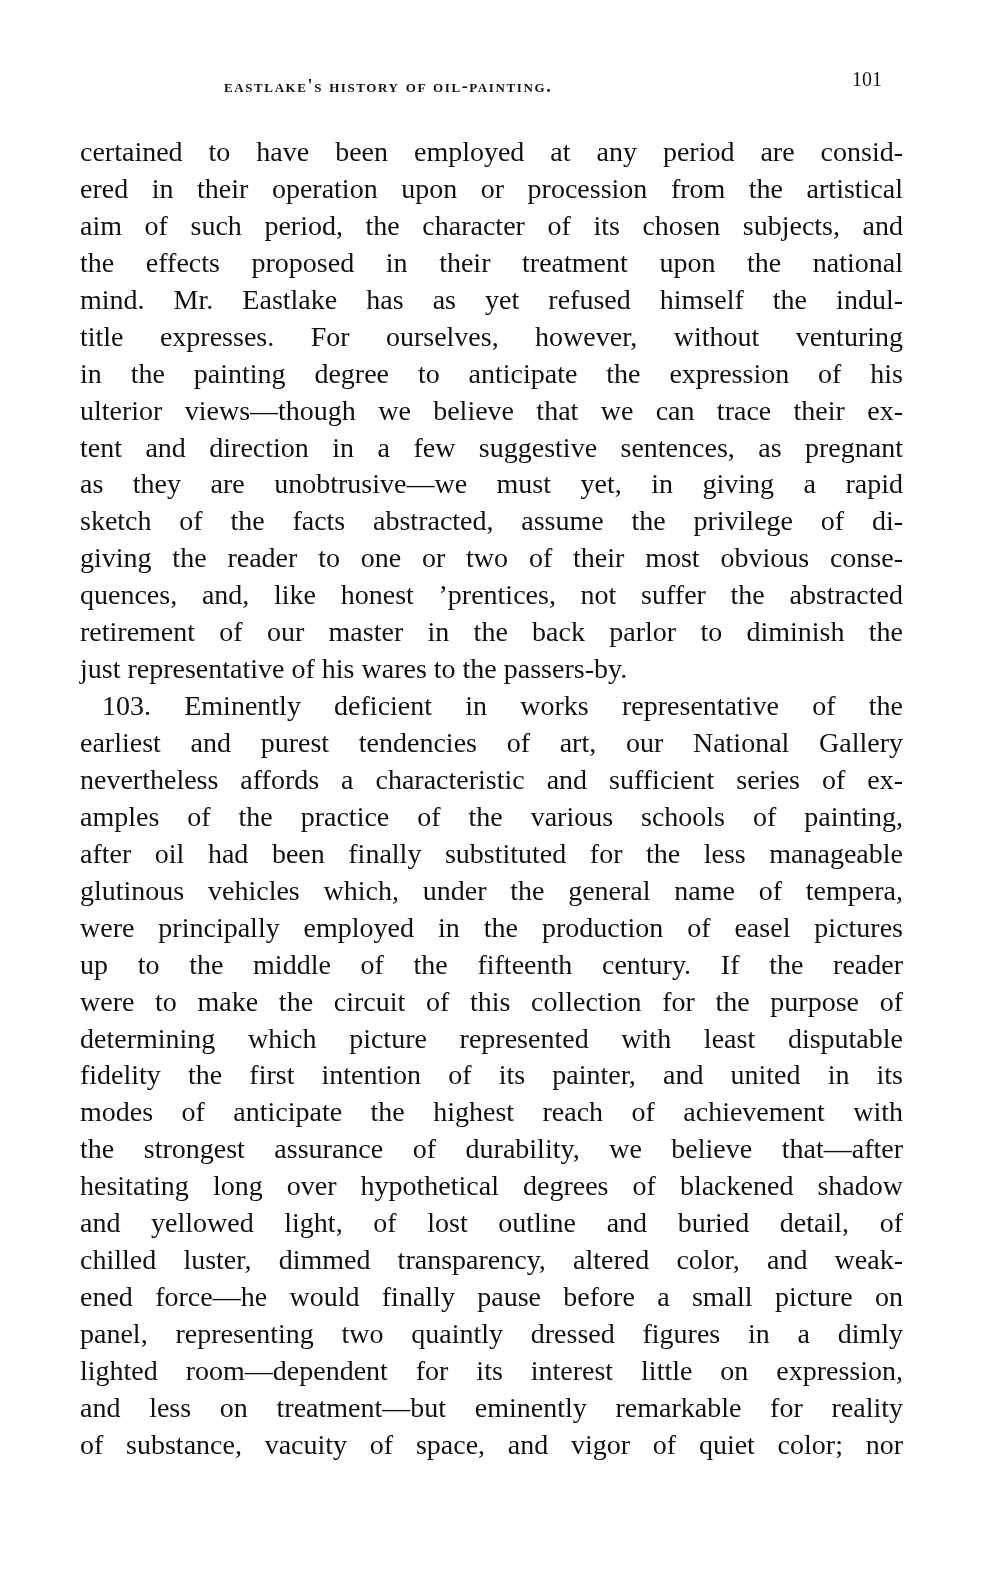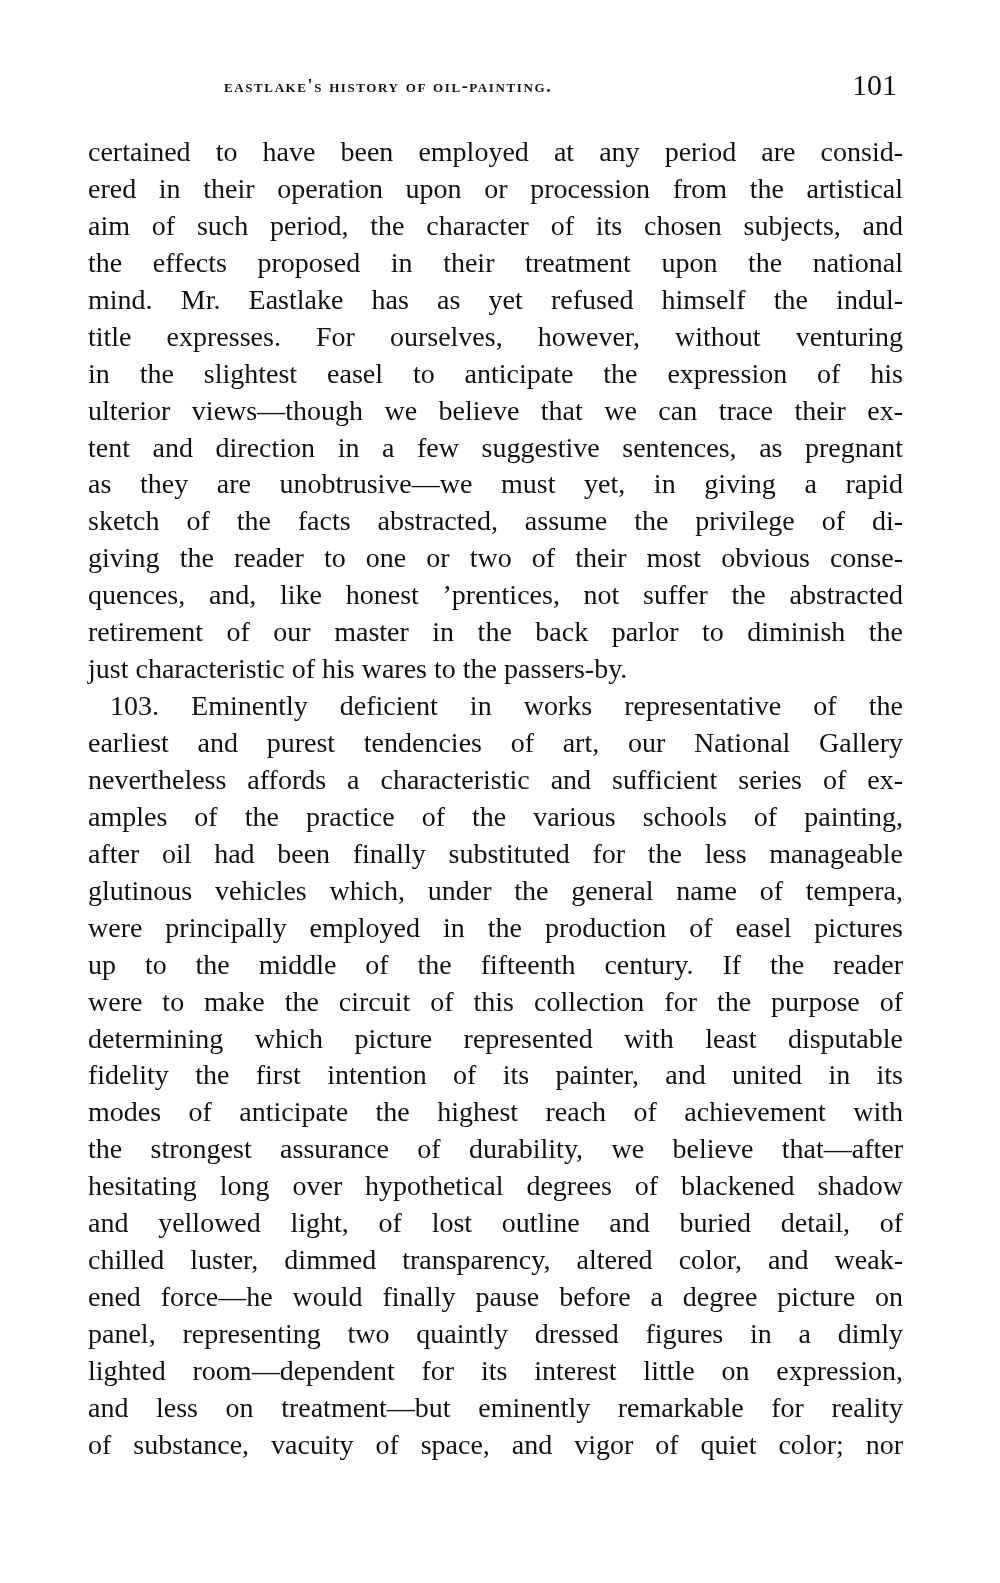--- a/index.html
+++ b/index.html
@@ -37,38 +37,37 @@
       letter-spacing: 1.6px;
       font-variant: small-caps;
       text-transform: lowercase;
       font-weight: bold;
       white-space: nowrap;
     }
     .page-number {
       position: absolute;
       left: 852px;
       top: 4px;
-      font-size: 30px;
+      font-size: 20px;
       white-space: nowrap;
     }
     .body-text {
       position: absolute;
       left: 80px;
       top: 134px;
       width: 823px;
     }
     .line {
       display: block;
       height: 36.95px;
       line-height: 36.95px;
       font-size: 28px;
       white-space: nowrap;
       text-align: justify;
       text-align-last: justify;
-      margin-left: 8px;
     }
     .line.last {
       text-align-last: left;
     }
     .line.indent {
       padding-left: 22px;
     }
     .line.last-page {
       text-align-last: justify;
     }
@@ -83,47 +82,47 @@
   </div>
 
   <div class="body-text">
     <div class="paragraph">
       <span class="line">certained to have been employed at any period are consid-</span>
       <span class="line">ered in their operation upon or procession from the artistical</span>
       <span class="line">aim of such period, the character of its chosen subjects, and</span>
       <span class="line">the effects proposed in their treatment upon the national</span>
       <span class="line">mind.  Mr. Eastlake has as yet refused himself the indul-</span>
       <span class="line">title expresses.  For ourselves, however, without venturing</span>
-      <span class="line">in the slightest easel to anticipate the expression of his</span>
+      <span class="line">in the painting degree to anticipate the expression of his</span>
       <span class="line">ulterior views—though we believe that we can trace their ex-</span>
       <span class="line">tent and direction in a few suggestive sentences, as pregnant</span>
       <span class="line">as they are unobtrusive—we must yet, in giving a rapid</span>
       <span class="line">sketch of the facts abstracted, assume the privilege of di-</span>
       <span class="line">giving the reader to one or two of their most obvious conse-</span>
       <span class="line">quences, and, like honest ’prentices, not suffer the abstracted</span>
       <span class="line">retirement of our master in the back parlor to diminish the</span>
-      <span class="line last">just characteristic of his wares to the passers-by.</span>
+      <span class="line last">just representative of his wares to the passers-by.</span>
     </div>
     <div class="paragraph">
       <span class="line indent">103. Eminently deficient in works representative of the</span>
       <span class="line">earliest and purest tendencies of art, our National Gallery</span>
       <span class="line">nevertheless affords a characteristic and sufficient series of ex-</span>
       <span class="line">amples of the practice of the various schools of painting,</span>
       <span class="line">after oil had been finally substituted for the less manageable</span>
       <span class="line">glutinous vehicles which, under the general name of tempera,</span>
       <span class="line">were principally employed in the production of easel pictures</span>
       <span class="line">up to the middle of the fifteenth century.  If the reader</span>
       <span class="line">were to make the circuit of this collection for the purpose of</span>
       <span class="line">determining which picture represented with least disputable</span>
       <span class="line">fidelity the first intention of its painter, and united in its</span>
       <span class="line">modes of anticipate the highest reach of achievement with</span>
       <span class="line">the strongest assurance of durability, we believe that—after</span>
       <span class="line">hesitating long over hypothetical degrees of blackened shadow</span>
       <span class="line">and yellowed light, of lost outline and buried detail, of</span>
       <span class="line">chilled luster, dimmed transparency, altered color, and weak-</span>
-      <span class="line">ened force—he would finally pause before a degree picture on</span>
+      <span class="line">ened force—he would finally pause before a small picture on</span>
       <span class="line">panel, representing two quaintly dressed figures in a dimly</span>
       <span class="line">lighted room—dependent for its interest little on expression,</span>
       <span class="line">and less on treatment—but eminently remarkable for reality</span>
       <span class="line last-page">of substance, vacuity of space, and vigor of quiet color; nor</span>
     </div>
   </div>
 </div>
 
 </body></html>

